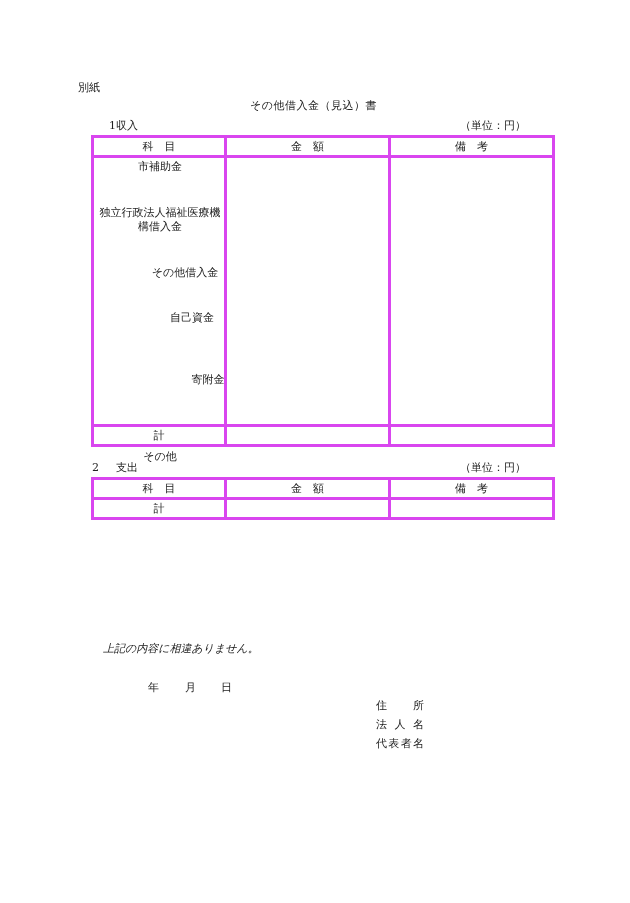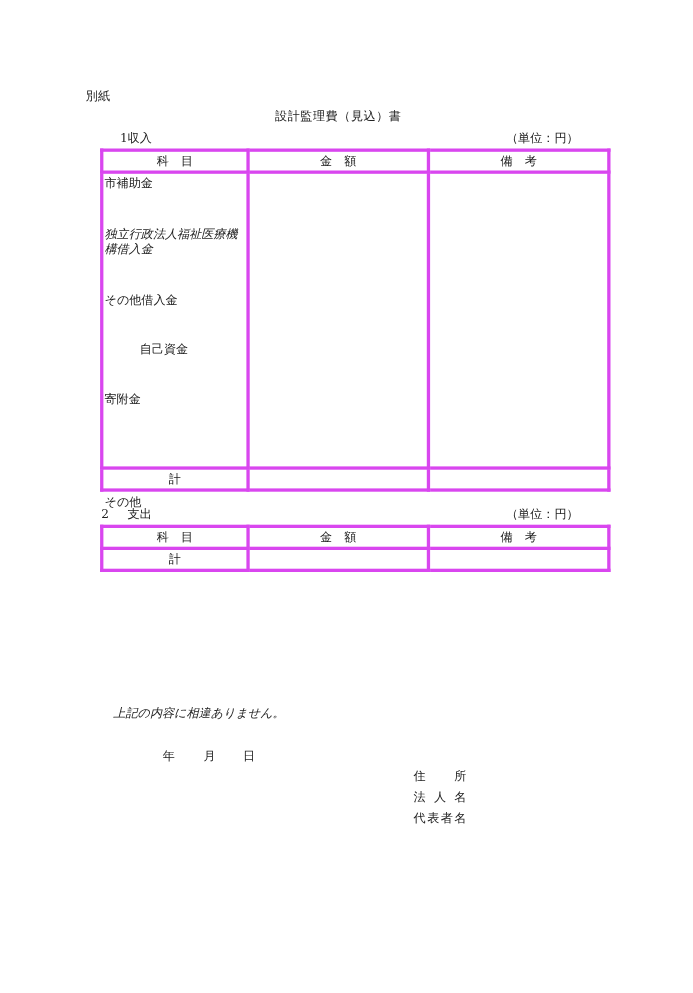--- a/index.html
+++ b/index.html
@@ -43,40 +43,40 @@
       vertical-align: middle;
       letter-spacing: 0;
     }
     table.budget col.c1 { width: 133px; }
     table.budget col.c2 { width: 164px; }
     table.budget col.c3 { width: 164px; }
     table.budget td.col3, table.budget th.col3 { border-left-color: #999999; }
     table.budget tr.total-row td { height: 17px; vertical-align: middle; text-align: center; }
     table.budget tr.total-row td { border-top: 2px solid #aaaaaa; }
 
-    .items-cell { position: relative; }
+    .items-cell { position: relative; text-align: center; }
     .item {
       position: absolute;
       left: 1px;
       line-height: 14px;
       white-space: normal;
       width: 130px;
     }
 
     .confirm { left: 103px; top: 643px; font-style: italic; }
     .date-y { left: 148px; top: 682px; }
     .date-m { left: 185px; top: 682px; }
     .date-d { left: 221px; top: 682px; }
     .sig { left: 376px; width: 48px; display: flex; justify-content: space-between; }
   </style>
 </head>
 <body>
 
 <div class="abs page-label">別紙</div>
-<div class="abs doc-title">設計監理費（見込）書</div>
+<div class="abs doc-title">その他借入金（見込）書</div>
 
 <div class="abs sec-title" style="top:120px;text-align:right;">
   <span class="num">1</span><span>収入</span>
 </div>
 <div class="abs unit" style="top:120px;">（単位：円）</div>
 
 <table class="budget" style="top:135px;">
   <colgroup>
       <col class="c1">
       <col class="c2">
@@ -84,24 +84,24 @@
     </colgroup>
   <tbody>
       <tr>
     <th>科　目</th>
     <th>金　額</th>
     <th class="col3">備　考</th>
   </tr>
   <tr>
     <td class="items-cell" style="height:266px;">
       <div class="item" style="top:2px;">市補助金</div>
-      <div class="item" style="top:48px;font-style:italic;">独立行政法人福祉医療機構借入金</div>
-      <div class="item" style="top:108px;">その他借入金</div>
+      <div class="item" style="top:48px;">独立行政法人福祉医療機構借入金</div>
+      <div class="item" style="top:108px;padding-left:25px;">その他借入金</div>
       <div class="item" style="top:153px;margin-left:32px;">自己資金</div>
-      <div class="item" style="top:198px;">寄附金</div>
+      <div class="item" style="top:215px;padding-left:48px;">寄附金</div>
       <div class="item" style="top:244px;margin-top:48px;">その他</div>
     </td>
     <td></td>
     <td class="col3"></td>
   </tr>
   <tr class="total-row">
     <td>計</td>
     <td></td>
     <td class="col3"></td>
   </tr>

